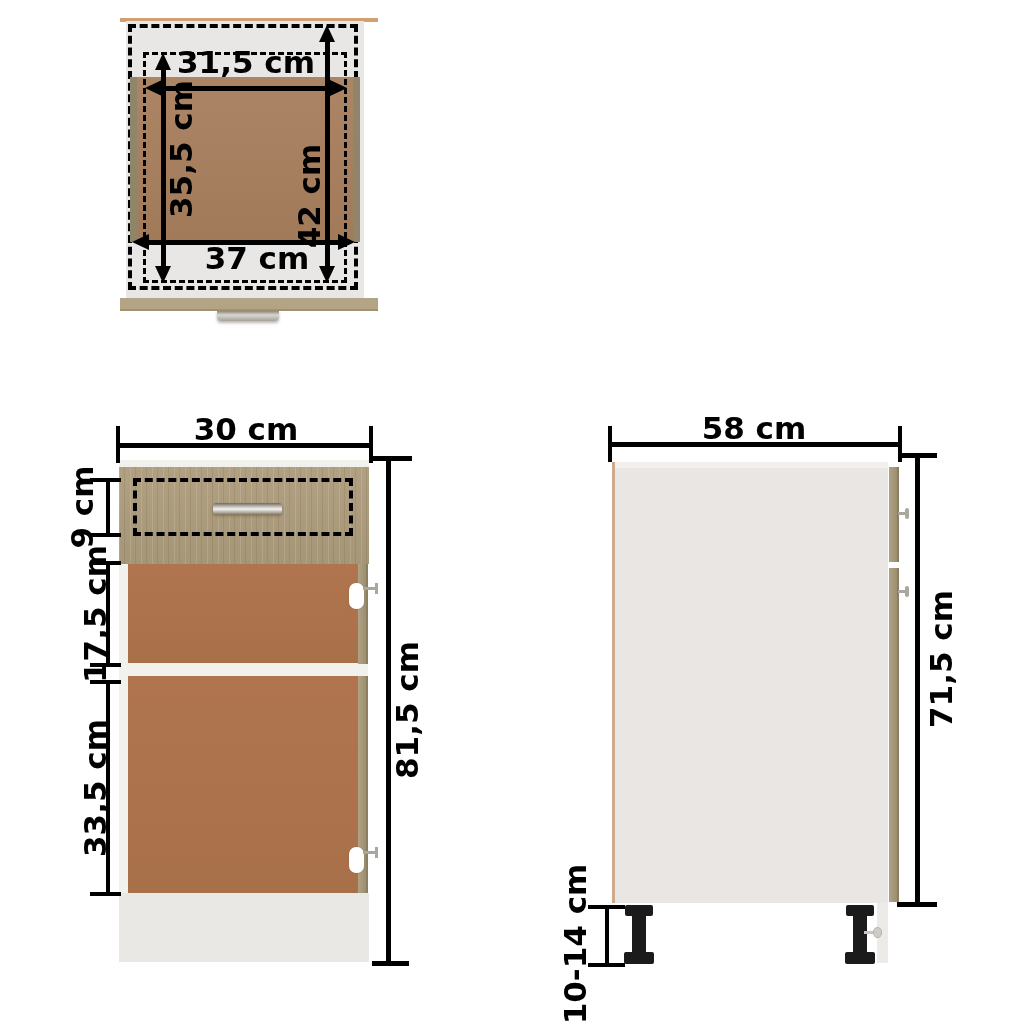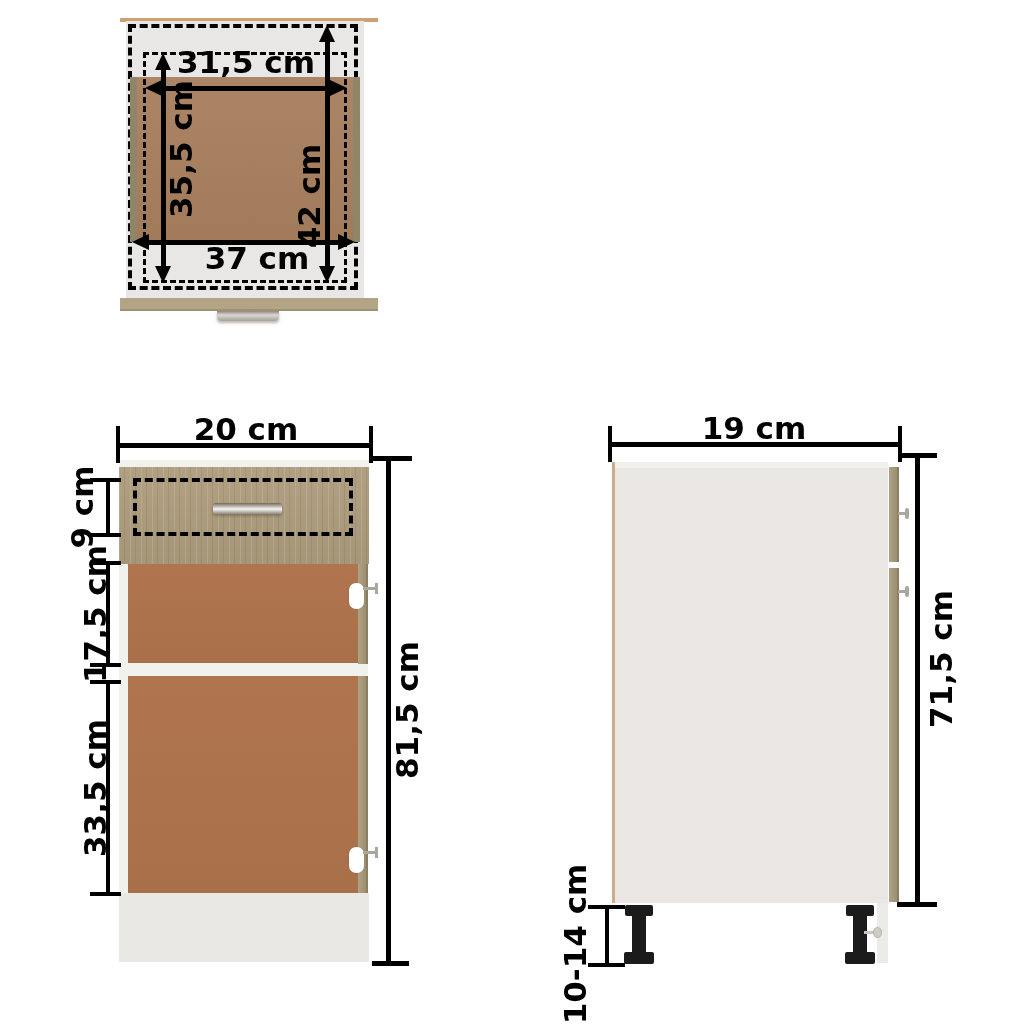--- a/index.html
+++ b/index.html
@@ -89,21 +89,21 @@
     <div class="abs pin" style="left:375px;top:583px;width:3px;height:11px;"></div>
     <div class="abs hinge" style="left:349px;top:847px;width:15px;height:26px;"></div>
     <div class="abs pin" style="left:363px;top:851px;width:15px;height:3px;"></div>
     <div class="abs pin" style="left:375px;top:847px;width:3px;height:11px;"></div>
 
     <div class="abs plinth" style="left:119px;top:893px;width:250px;height:69px;"></div>
 
     <div class="ln" style="left:118px;top:443px;width:253px;height:5px;"></div>
     <div class="ln" style="left:116px;top:426px;width:4px;height:37px;"></div>
     <div class="ln" style="left:369px;top:426px;width:4px;height:37px;"></div>
-    <div class="dim-label" style="left:246px;top:429px;">20 cm</div>
+    <div class="dim-label" style="left:246px;top:429px;">30 cm</div>
 
     <div class="ln" style="left:386px;top:456px;width:5px;height:510px;"></div>
     <div class="ln" style="left:372px;top:456px;width:40px;height:5px;"></div>
     <div class="ln" style="left:372px;top:961px;width:37px;height:5px;"></div>
     <div class="dim-label rot" style="left:407px;top:710px;">81,5 cm</div>
 
     <div class="ln" style="left:106px;top:478px;width:4px;height:59px;"></div>
     <div class="ln" style="left:90px;top:478px;width:31px;height:4px;"></div>
     <div class="ln" style="left:90px;top:533px;width:31px;height:4px;"></div>
     <div class="dim-label rot" style="left:82px;top:507px;">9 cm</div>
@@ -137,21 +137,21 @@
     <div class="abs leg" style="left:624px;top:952px;width:30px;height:12px;"></div>
     <div class="abs leg" style="left:846px;top:905px;width:28px;height:11px;"></div>
     <div class="abs leg" style="left:853px;top:914px;width:14px;height:40px;"></div>
     <div class="abs leg" style="left:845px;top:952px;width:30px;height:12px;"></div>
     <div class="abs" style="left:864px;top:931px;width:12px;height:3px;background:#c9c6c2;"></div>
     <div class="abs" style="left:873px;top:927px;width:9px;height:11px;border-radius:50%;background:#cfccc8;border:1px solid #b5b2ae;"></div>
 
     <div class="ln" style="left:610px;top:442px;width:292px;height:5px;"></div>
     <div class="ln" style="left:608px;top:426px;width:4px;height:36px;"></div>
     <div class="ln" style="left:898px;top:426px;width:4px;height:36px;"></div>
-    <div class="dim-label" style="left:754px;top:428px;">19 cm</div>
+    <div class="dim-label" style="left:754px;top:428px;">58 cm</div>
 
     <div class="ln" style="left:915px;top:453px;width:5px;height:454px;"></div>
     <div class="ln" style="left:898px;top:453px;width:39px;height:5px;"></div>
     <div class="ln" style="left:897px;top:902px;width:40px;height:5px;"></div>
     <div class="dim-label rot" style="left:941px;top:659px;">71,5 cm</div>
 
     <div class="ln" style="left:605px;top:905px;width:4px;height:62px;"></div>
     <div class="ln" style="left:588px;top:905px;width:37px;height:4px;"></div>
     <div class="ln" style="left:588px;top:963px;width:37px;height:4px;"></div>
     <div class="dim-label rot" style="left:575px;top:944px;">10-14 cm</div>

